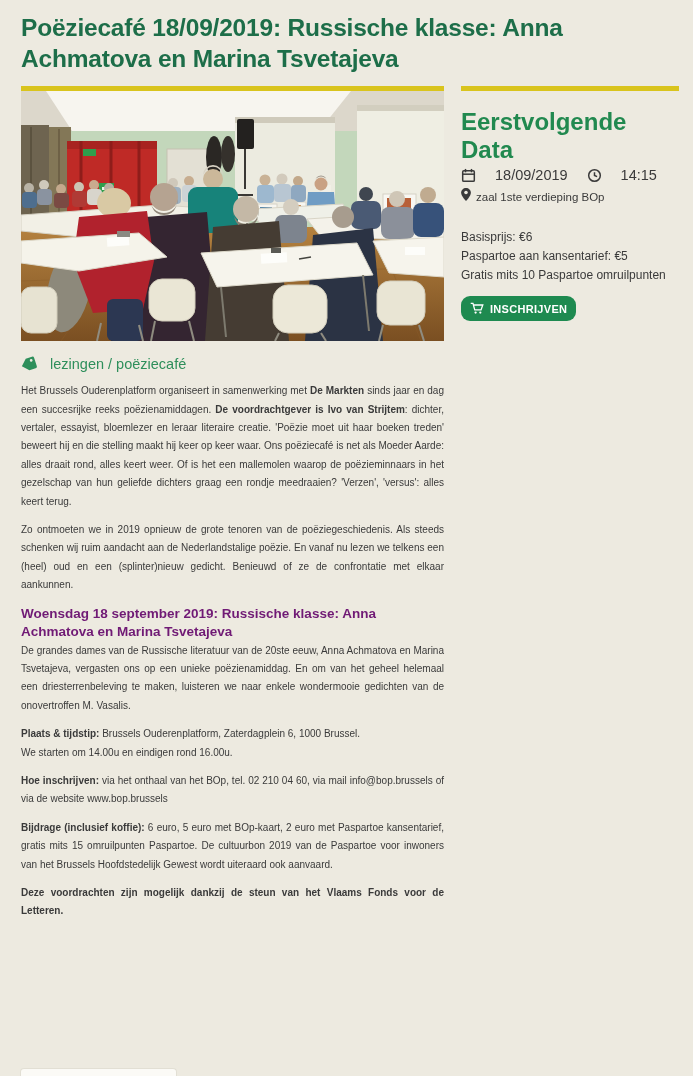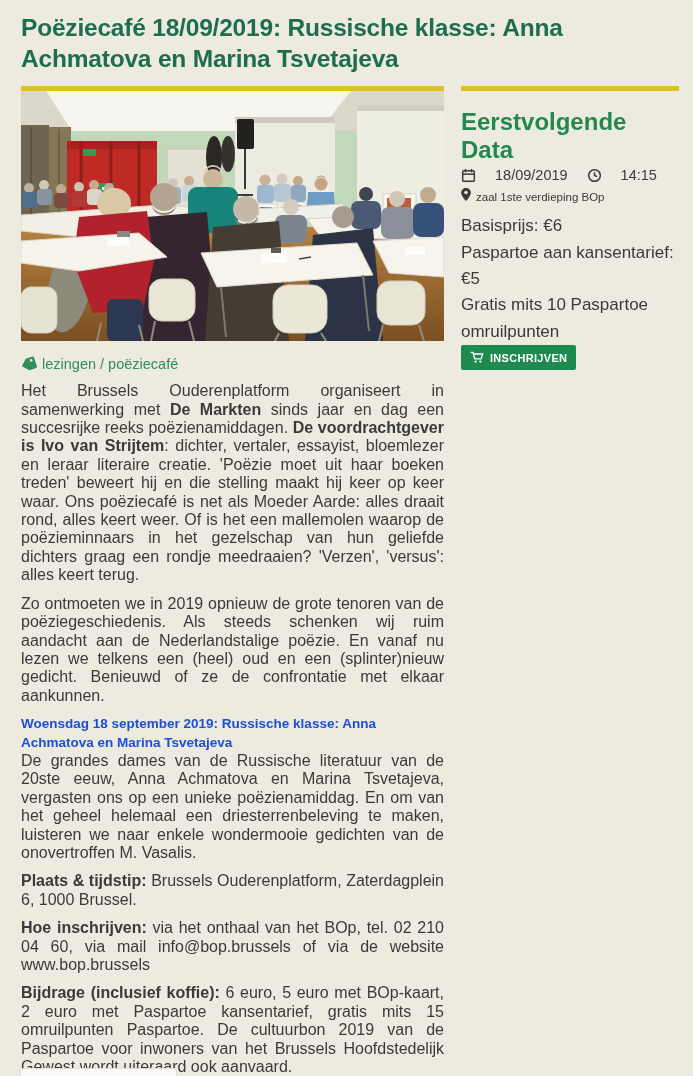--- a/index.html
+++ b/index.html
@@ -16,45 +16,45 @@
   .page{padding:8px 14px 0 21px;}
   h1.page-title{
     margin:4px 0 12px 0;font-size:24.5px;line-height:1.27;font-weight:bold;
     color:var(--title-green);letter-spacing:-0.2px;max-width:660px;
   }
   .columns{display:flex;gap:17px;align-items:flex-start;}
   .main-col{width:423px;flex:0 0 423px;}
   .side-col{width:218px;flex:0 0 218px;}
   .gold-bar{height:5px;background:var(--gold);}
   svg.photo{display:block;width:423px;height:250px;background:#cfd8c2;}
-  .tag-row{margin:15px 0 2px 0;display:flex;align-items:center;gap:5px;}
+  .tag-row{margin:15px 0 2px 0;display:flex;align-items:center;gap:13px;}
   .tag-row .tag-ic{display:inline-flex;color:var(--link-green);}
   a.tag-label{color:var(--link-green);font-size:14.5px;text-decoration:none;cursor:pointer;}
   .article{margin-top:0;}
   .article .para{
-    margin:10px 0;font-size:16px;line-height:18.4px;text-align:justify;color:var(--text);
+    margin:10px 0;font-size:10px;line-height:18.4px;text-align:justify;color:var(--text);
   }
   .article .para.tight{margin-top:0;}
   .article .section-heading{
     margin:10px 0 0 0;font-size:13.5px;line-height:18.4px;font-weight:bold;
-    color:#1d4ed8;text-align:left;
+    color:#701a75;text-align:left;
   }
   .b{font-weight:bold;}
   h2.side-heading{
     margin:17px 0 3px 0;font-size:24px;line-height:1.17;font-weight:bold;
     color:var(--accent-green);
   }
   .date-row{display:flex;align-items:center;gap:19px;font-size:14.5px;color:var(--text);}
   .date-row .ic{display:inline-flex;color:var(--text);}
   .loc-row{display:flex;align-items:flex-end;gap:5px;font-size:11.5px;margin-top:5px;color:var(--text);}
-  .prices{margin-top:10px;font-size:17px;line-height:1.55;}
+  .prices{margin-top:25px;font-size:12px;line-height:1.55;}
   .price-line{}
   button.register-btn{
-    display:inline-flex;align-items:center;gap:6px;
-    background:var(--btn-green);color:#fff;border:none;border-radius:2px;
+    margin-top:12px;display:inline-flex;align-items:center;gap:6px;
+    background:var(--btn-green);color:#fff;border:none;border-radius:9px;
     font-family:"Liberation Sans",sans-serif;font-size:11px;font-weight:bold;
     letter-spacing:.3px;padding:6px 9px;cursor:pointer;
   }
   .partner-logo{
     position:absolute;left:20px;top:1068px;width:157px;height:14px;
     background:#fbfaf6;border:1px solid #e2dfd4;border-bottom:none;
     border-radius:4px 4px 0 0;
   }
 </style>
 </head>
@@ -250,21 +250,21 @@
           </svg>
         </span>
         <a class="tag-label">lezingen / poëziecafé</a>
       </div>
 
       <div class="article">
           <div class="para"><span>Het Brussels Ouderenplatform organiseert in samenwerking met </span><span class="b">De Markten</span><span> sinds jaar en dag een succesrijke reeks poëzienamiddagen. </span><span class="b">De voordrachtgever is Ivo van Strijtem</span><span>: dichter, vertaler, essayist, bloemlezer en leraar literaire creatie. 'Poëzie moet uit haar boeken treden' beweert hij en die stelling maakt hij keer op keer waar. Ons poëziecafé is net als Moeder Aarde: alles draait rond, alles keert weer. Of is het een mallemolen waarop de poëzieminnaars in het gezelschap van hun geliefde dichters graag een rondje meedraaien? 'Verzen', 'versus': alles keert terug.</span></div>
           <div class="para"><span>Zo ontmoeten we in 2019 opnieuw de grote tenoren van de poëziegeschiedenis. Als steeds schenken wij ruim aandacht aan de Nederlandstalige poëzie. En vanaf nu lezen we telkens een (heel) oud en een (splinter)nieuw gedicht. Benieuwd of ze de confrontatie met elkaar aankunnen.</span></div>
           <div class="section-heading"><span class="b">Woensdag 18 september 2019: Russische klasse: Anna Achmatova en Marina Tsvetajeva</span></div>
           <div class="para tight"><span>De grandes dames van de Russische literatuur van de 20ste eeuw, Anna Achmatova en Marina Tsvetajeva, vergasten ons op een unieke poëzienamiddag. En om van het geheel helemaal een driesterrenbeleving te maken, luisteren we naar enkele wondermooie gedichten van de onovertroffen M. Vasalis.</span></div>
-          <div class="para"><span class="b">Plaats &amp; tijdstip:</span><span> Brussels Ouderenplatform, Zaterdagplein 6, 1000 Brussel.</span><br></div>
+          <div class="para"><span class="b">Plaats &amp; tijdstip:</span><span> Brussels Ouderenplatform, Zaterdagplein 6, 1000 Brussel.</span><br><span>We starten om 14.00u en eindigen rond 16.00u.</span></div>
           <div class="para"><span class="b">Hoe inschrijven:</span><span> via het onthaal van het BOp, tel. 02 210 04 60, via mail info@bop.brussels of via de website www.bop.brussels</span></div>
           <div class="para"><span class="b">Bijdrage (inclusief koffie):</span><span> 6 euro, 5 euro met BOp-kaart, 2 euro met Paspartoe kansentarief, gratis mits 15 omruilpunten Paspartoe. De cultuurbon 2019 van de Paspartoe voor inwoners van het Brussels Hoofdstedelijk Gewest wordt uiteraard ook aanvaard.</span></div>
           <div class="para"><span class="b">Deze voordrachten zijn mogelijk dankzij de steun van het Vlaams Fonds voor de Letteren.</span></div>
         </div>
     </div>
 
     <div class="side-col">
       <div class="gold-bar"></div>
       <h2 class="side-heading">Eerstvolgende Data</h2>
 

